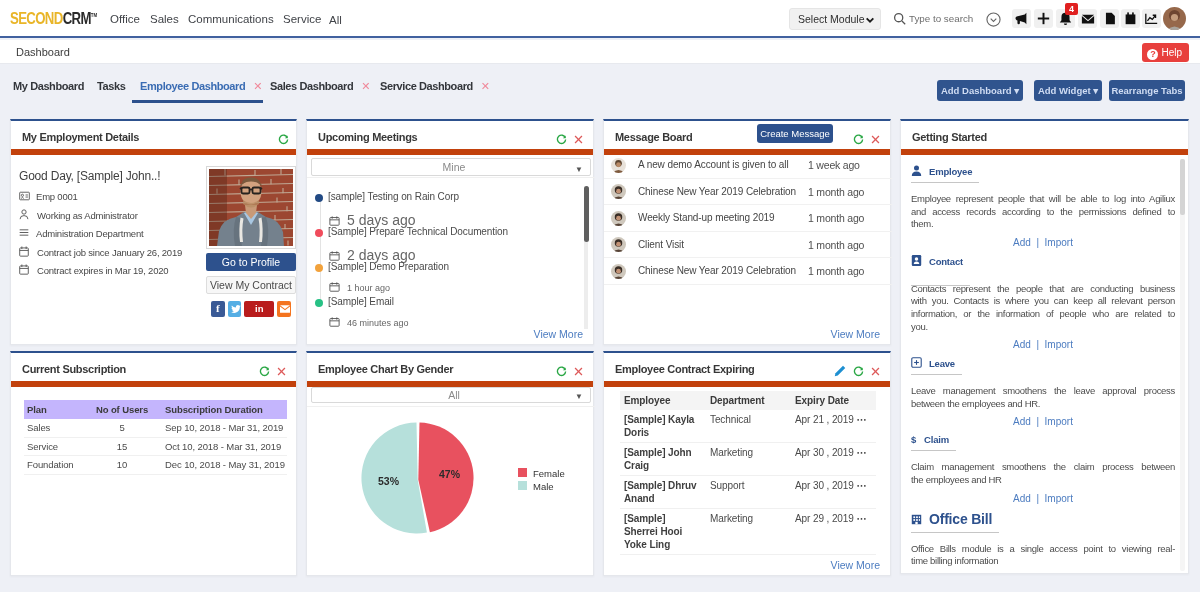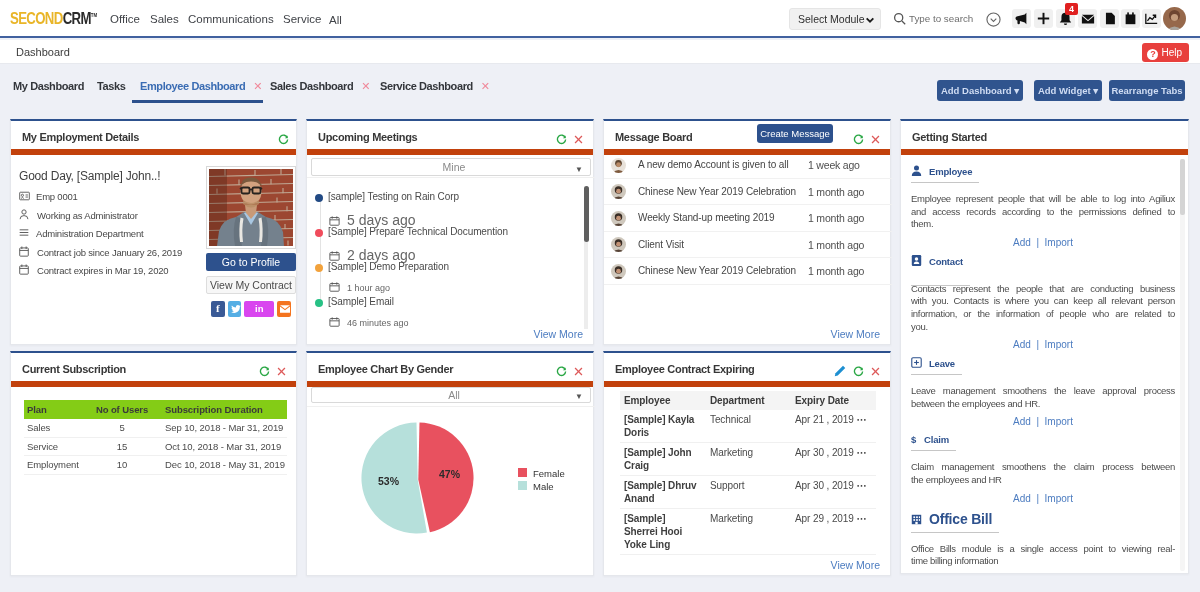--- a/index.html
+++ b/index.html
@@ -221,21 +221,21 @@
     </div>
     <div style="position:absolute;left:195px;top:132px;width:90px;height:18px;background:#2d518d;border-radius:2px;color:#fff;font-size:10.5px;text-align:center;line-height:18px;">Go to Profile</div>
     <div style="position:absolute;left:195px;top:155px;width:90px;height:18px;background:#f7f7f7;border:1px solid #ddd;border-radius:2px;color:#4a4a4a;font-size:10.5px;white-space:nowrap;text-align:center;line-height:17px;">View My Contract</div>
     <div style="position:absolute;left:200px;top:180px;display:flex;gap:3px;width:80px;">
       <div style="display:inline-block;width:15.5px;height:15.5px;background:#3a5a96;border-radius:2px;color:#fff;text-align:center;font-size:11px;font-weight:bold;line-height:15.5px;font-family:'Liberation Serif',serif;">f</div>
       <div style="display:inline-block;width:15.5px;height:15.5px;background:#55aee4;border-radius:2px;position:relative;">
           <svg width="10" height="8" viewBox="0 0 24 20" fill="#fff" style="position:absolute;left:3px;top:4px;">
             <path d="M24 2.6c-.9.4-1.8.6-2.8.8 1-.6 1.8-1.6 2.2-2.7-1 .6-2 1-3.1 1.2C19.4.9 18.1.3 16.7.3c-2.7 0-4.9 2.2-4.9 4.9 0 .4 0 .8.1 1.1C7.7 6.1 4.1 4.2 1.7 1.2c-.4.7-.7 1.6-.7 2.5 0 1.7.9 3.2 2.2 4.1-.8 0-1.6-.2-2.2-.6v.1c0 2.4 1.7 4.4 3.9 4.8-.4.1-.8.2-1.3.2-.3 0-.6 0-.9-.1.6 2 2.4 3.4 4.6 3.4-1.7 1.3-3.8 2.1-6.1 2.1-.4 0-.8 0-1.2-.1 2.2 1.4 4.8 2.2 7.5 2.2 9.1 0 14-7.5 14-14v-.6c1-.7 1.8-1.6 2.5-2.6z"></path>
           </svg>
         </div>
-      <div style="display:inline-block;width:34px;height:15.5px;background:#d946ef;border-radius:2px;color:#fff;text-align:center;font-size:9.5px;font-weight:bold;line-height:15.5px;">in</div>
+      <div style="display:inline-block;width:34px;height:15.5px;background:#b91c1c;border-radius:2px;color:#fff;text-align:center;font-size:9.5px;font-weight:bold;line-height:15.5px;">in</div>
       <div style="display:inline-block;width:15.5px;height:15.5px;background:#f4741f;border-radius:2px;position:relative;">
           <svg width="10" height="8" viewBox="0 0 16 12" fill="#fff" style="position:absolute;left:3px;top:4px;">
             <path d="M0 0 L16 0 L8 6 Z"></path>
             <path d="M0 1.8 L0 12 L16 12 L16 1.8 L8 7.8 Z"></path>
           </svg>
         </div>
     </div>
   </div>
 
   <div class="card" style="left:306px; top:119px; width:288px; height:226px;">
@@ -450,37 +450,37 @@
       <svg class="cico" style="right:26px;" viewBox="0 0 16 16" fill="none" stroke="#2aa745" stroke-width="2">
           <path d="M13.6 5.5 A6 6 0 1 0 14 8"></path>
           <polyline points="14,2 14,6 10,6" fill="#2aa745" stroke="none"></polyline>
         </svg>
       <svg class="cico" style="right:9px;" viewBox="0 0 16 16" stroke="#dd5a5a" stroke-width="1.8">
           <line x1="3" y1="3" x2="13" y2="13"></line>
           <line x1="13" y1="3" x2="3" y2="13"></line>
         </svg>
     </div>
     <div style="position:absolute;left:13px;top:47px;width:263px;font-size:9.5px;letter-spacing:-0.1px;">
-      <div style="display:flex;background:#84cc16;height:19px;align-items:center;font-weight:bold;color:#3a3a3a;">
+      <div style="display:flex;background:#c4b5fd;height:19px;align-items:center;font-weight:bold;color:#3a3a3a;">
         <div style="width:66px;padding-left:3px;">Plan</div>
           <div style="width:64px;text-align:center;">No of Users</div>
           <div style="flex:1;padding-left:11px;">Subscription Duration</div>
       </div>
       <div style="display:flex;height:18.5px;align-items:center;color:#4a4a4a;border-bottom:1px solid #f0f0f0;">
         <div style="width:66px;padding-left:3px;">Sales</div>
           <div style="width:64px;text-align:center;">5</div>
           <div style="flex:1;padding-left:11px;white-space:nowrap;">Sep 10, 2018 - Mar 31, 2019</div>
       </div>
       <div style="display:flex;height:18.5px;align-items:center;color:#4a4a4a;border-bottom:1px solid #f0f0f0;">
         <div style="width:66px;padding-left:3px;">Service</div>
           <div style="width:64px;text-align:center;">15</div>
           <div style="flex:1;padding-left:11px;white-space:nowrap;">Oct 10, 2018 - Mar 31, 2019</div>
       </div>
       <div style="display:flex;height:18.5px;align-items:center;color:#4a4a4a;border-bottom:1px solid #f0f0f0;">
-        <div style="width:66px;padding-left:3px;">Employment</div>
+        <div style="width:66px;padding-left:3px;">Foundation</div>
           <div style="width:64px;text-align:center;">10</div>
           <div style="flex:1;padding-left:11px;white-space:nowrap;">Dec 10, 2018 - May 31, 2019</div>
       </div>
     </div>
   </div>
 
   <div class="card" style="left:306px; top:351px; width:288px; height:225px;">
     <div class="chead">
       <div class="title">Employee Chart By Gender</div>
       <svg class="cico" style="right:26px;" viewBox="0 0 16 16" fill="none" stroke="#2aa745" stroke-width="2">

